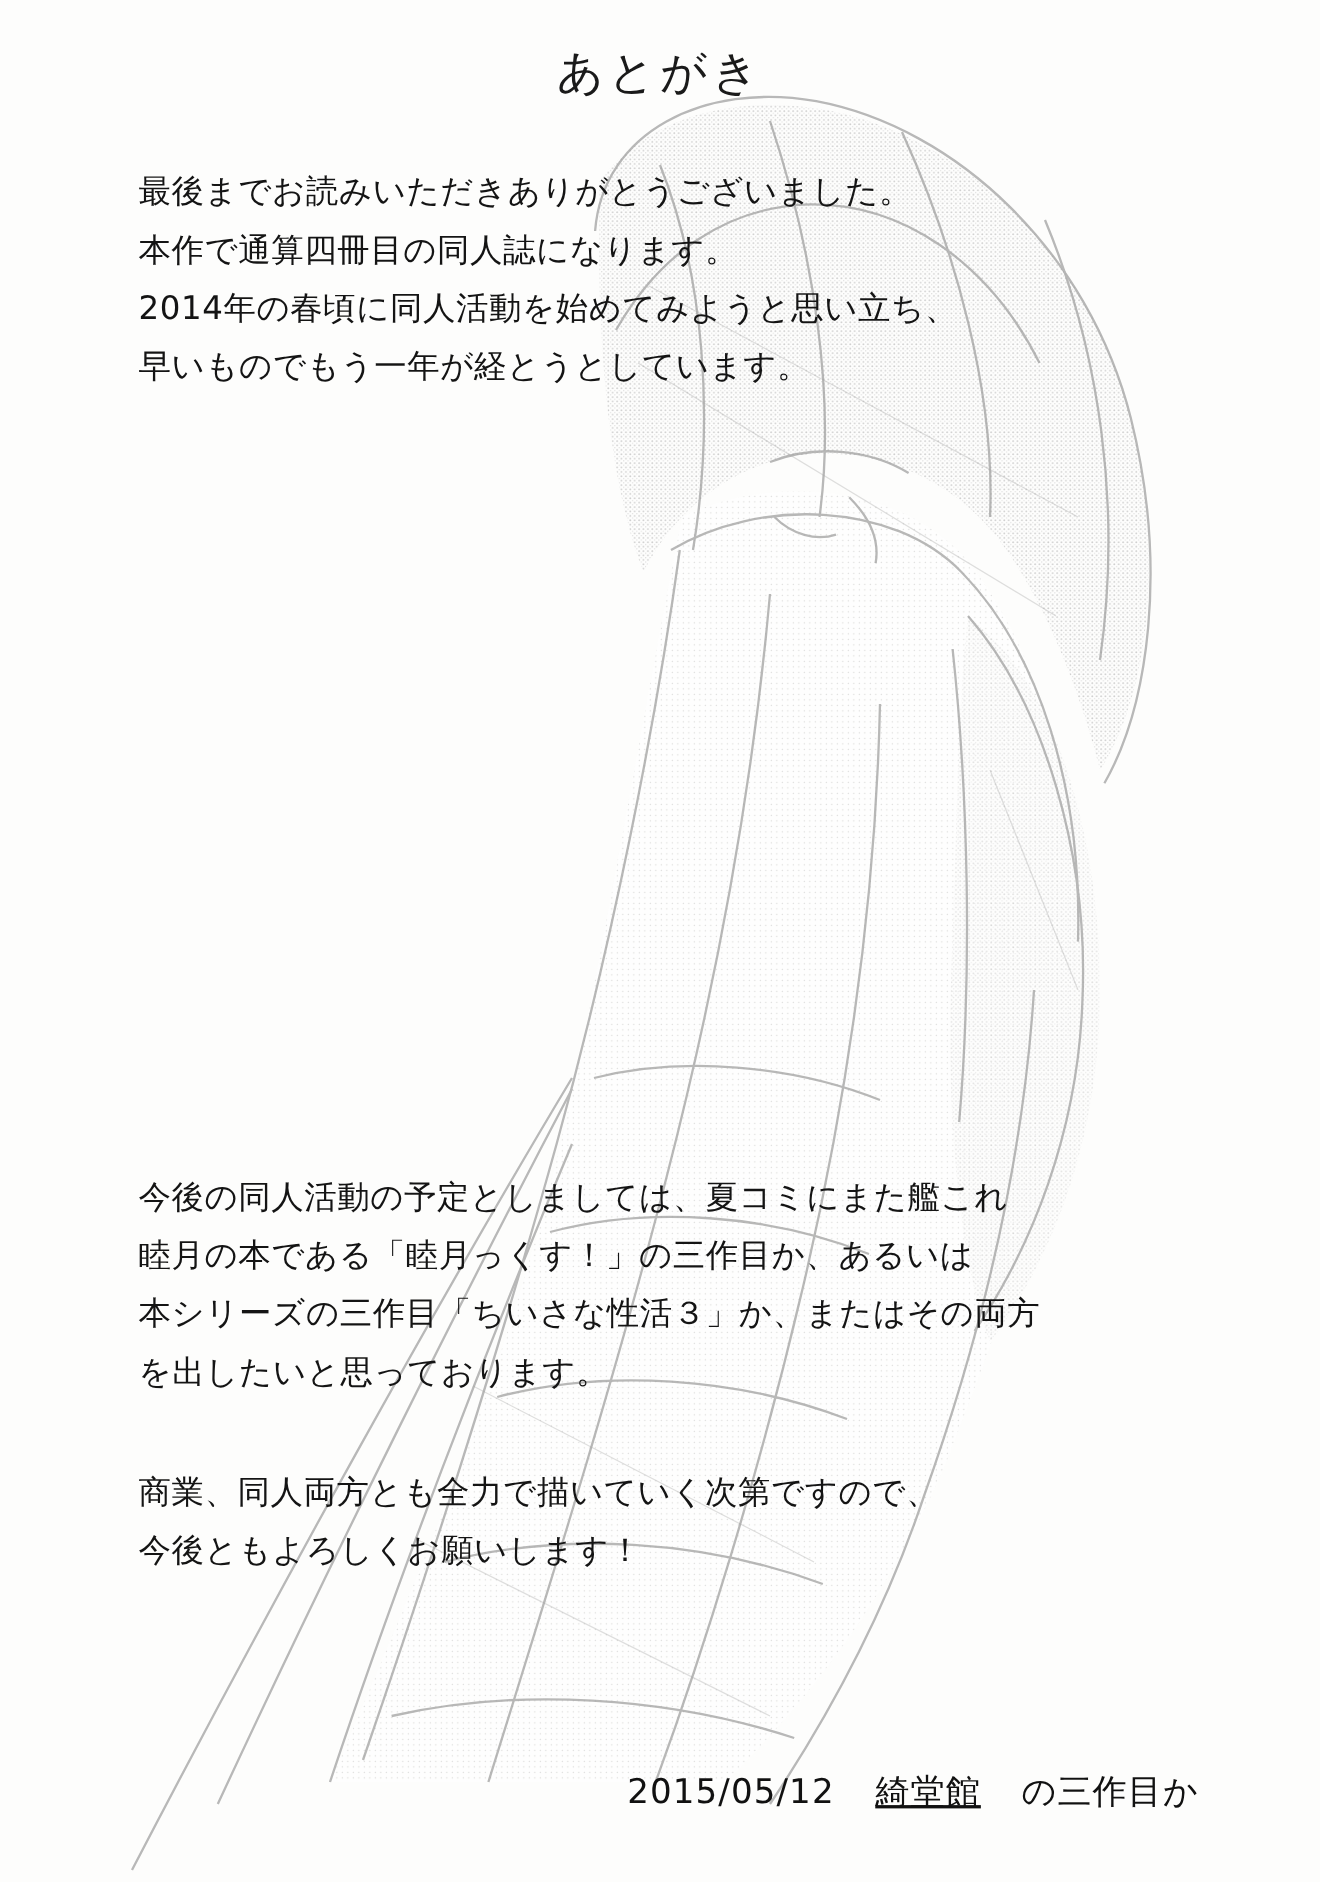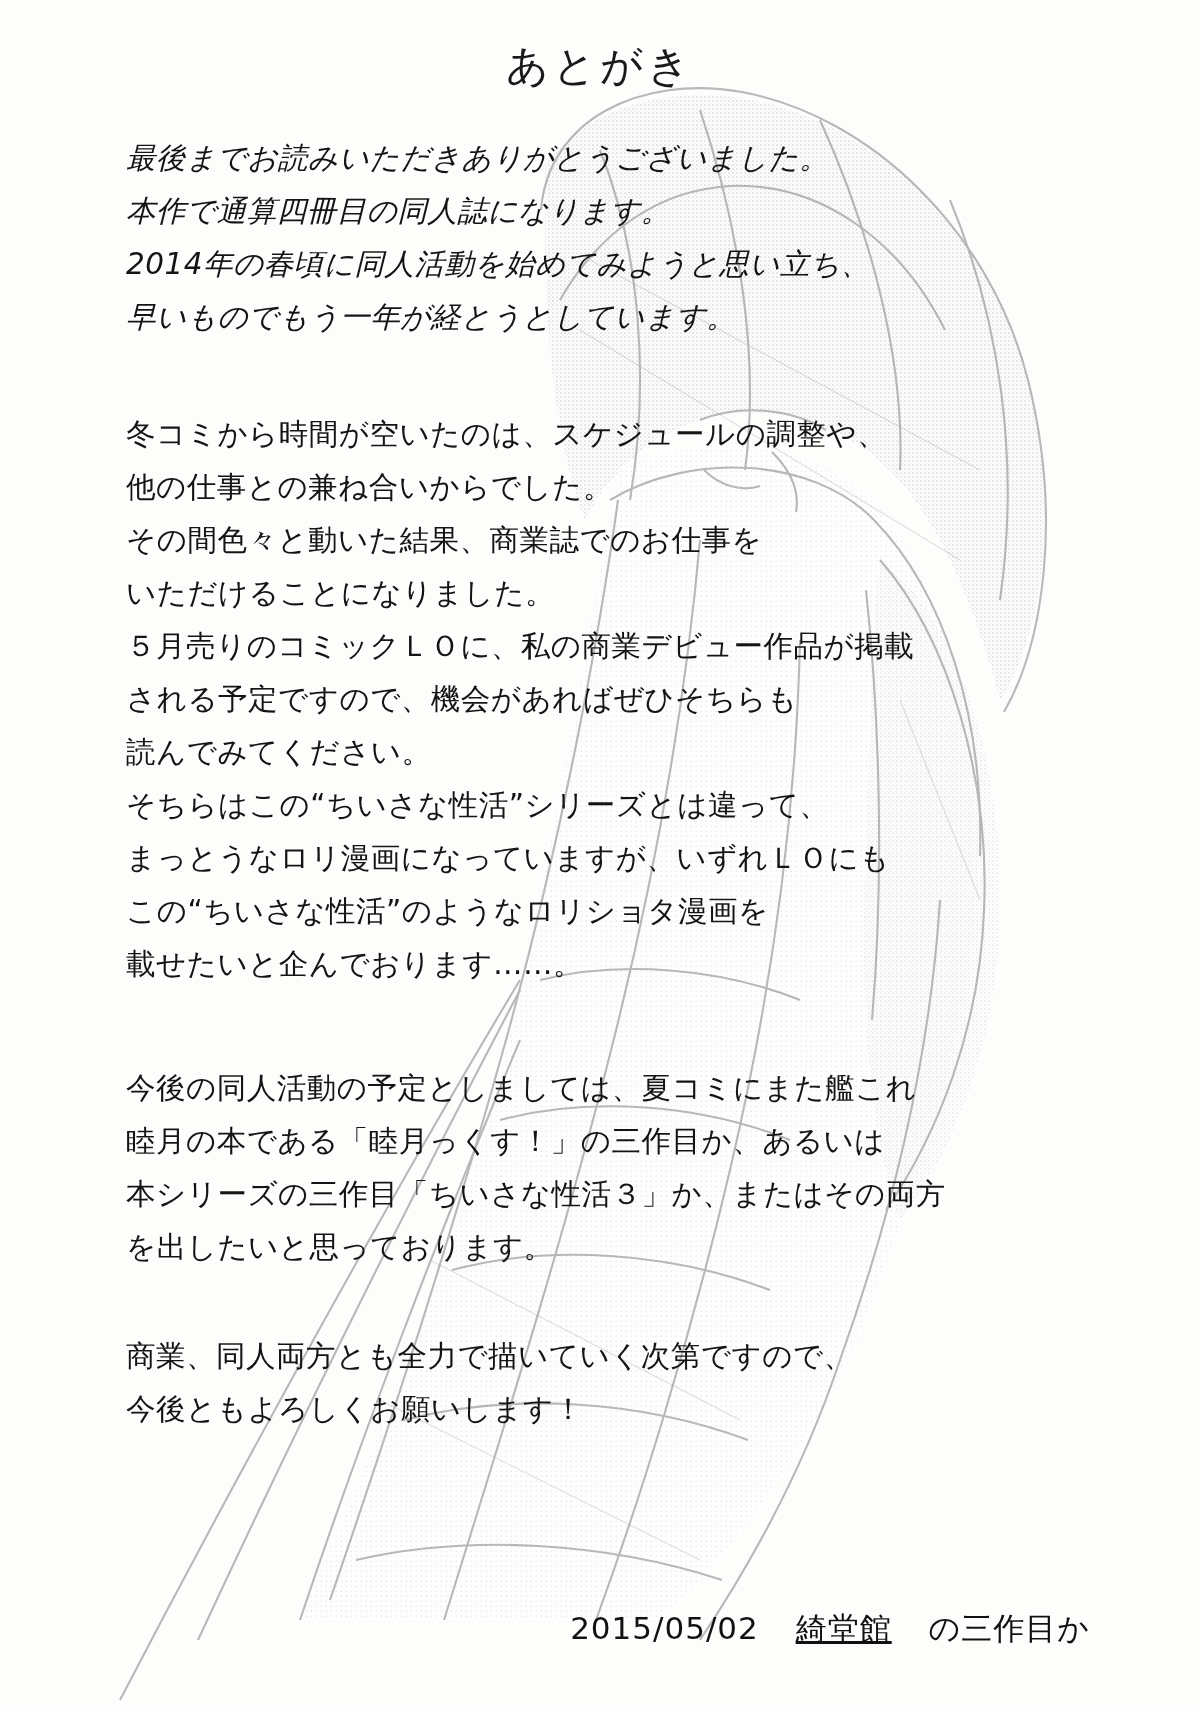--- a/index.html
+++ b/index.html
@@ -58,21 +58,21 @@
     position: absolute;
     left: 126px;
     width: 960px;
     font-size: 29.5px;
     line-height: 53px;
     color: #141414;
     letter-spacing: 0.5px;
     white-space: pre-line;
     font-family: "DejaVu Sans", sans-serif;
   }
-  .p1 { top: 132px; font-style: italic; }
+  .p1 { top: 148px; }
   .p2 { top: 408px; }
   .p3 { top: 1062px; }
   .p4 { top: 1330px; }
 
   .signature {
     position: absolute;
     top: 1608px;
     left: 0;
     width: 1200px;
     padding-right: 110px;
@@ -171,38 +171,27 @@
   </div>
 
   <div id="text-layer">
 
     <div class="doc-title">あとがき</div>
 
     <div class="body-block p1">最後までお読みいただきありがとうございました。
 本作で通算四冊目の同人誌になります。
 2014年の春頃に同人活動を始めてみようと思い立ち、
 早いものでもう一年が経とうとしています。</div>
-    <div class="body-block p2">冬コミから時間が空いたのは、スケジュールの調整や、
-他の仕事との兼ね合いからでした。
-その間色々と動いた結果、商業誌でのお仕事を
-いただけることになりました。
-５月売りのコミックＬＯに、私の商業デビュー作品が掲載
-される予定ですので、機会があればぜひそちらも
-読んでみてください。
-そちらはこの“ちいさな性活”シリーズとは違って、
-まっとうなロリ漫画になっていますが、いずれＬＯにも
-この“ちいさな性活”のようなロリショタ漫画を
-載せたいと企んでおります……。</div>
     <div class="body-block p3">今後の同人活動の予定としましては、夏コミにまた艦これ
 睦月の本である「睦月っくす！」の三作目か、あるいは
 本シリーズの三作目「ちいさな性活３」か、またはその両方
 を出したいと思っております。</div>
     <div class="body-block p4">商業、同人両方とも全力で描いていく次第ですので、
 今後ともよろしくお願いします！</div>
 
     <div class="signature">
-      <span class="sig-date">2015/05/02</span>
+      <span class="sig-date">2015/05/12</span>
       <span class="sig-circle">綺堂館</span>
       <span class="sig-author">の三作目か</span>
     </div>
 
   </div>
 </div>
 
 </body></html>

